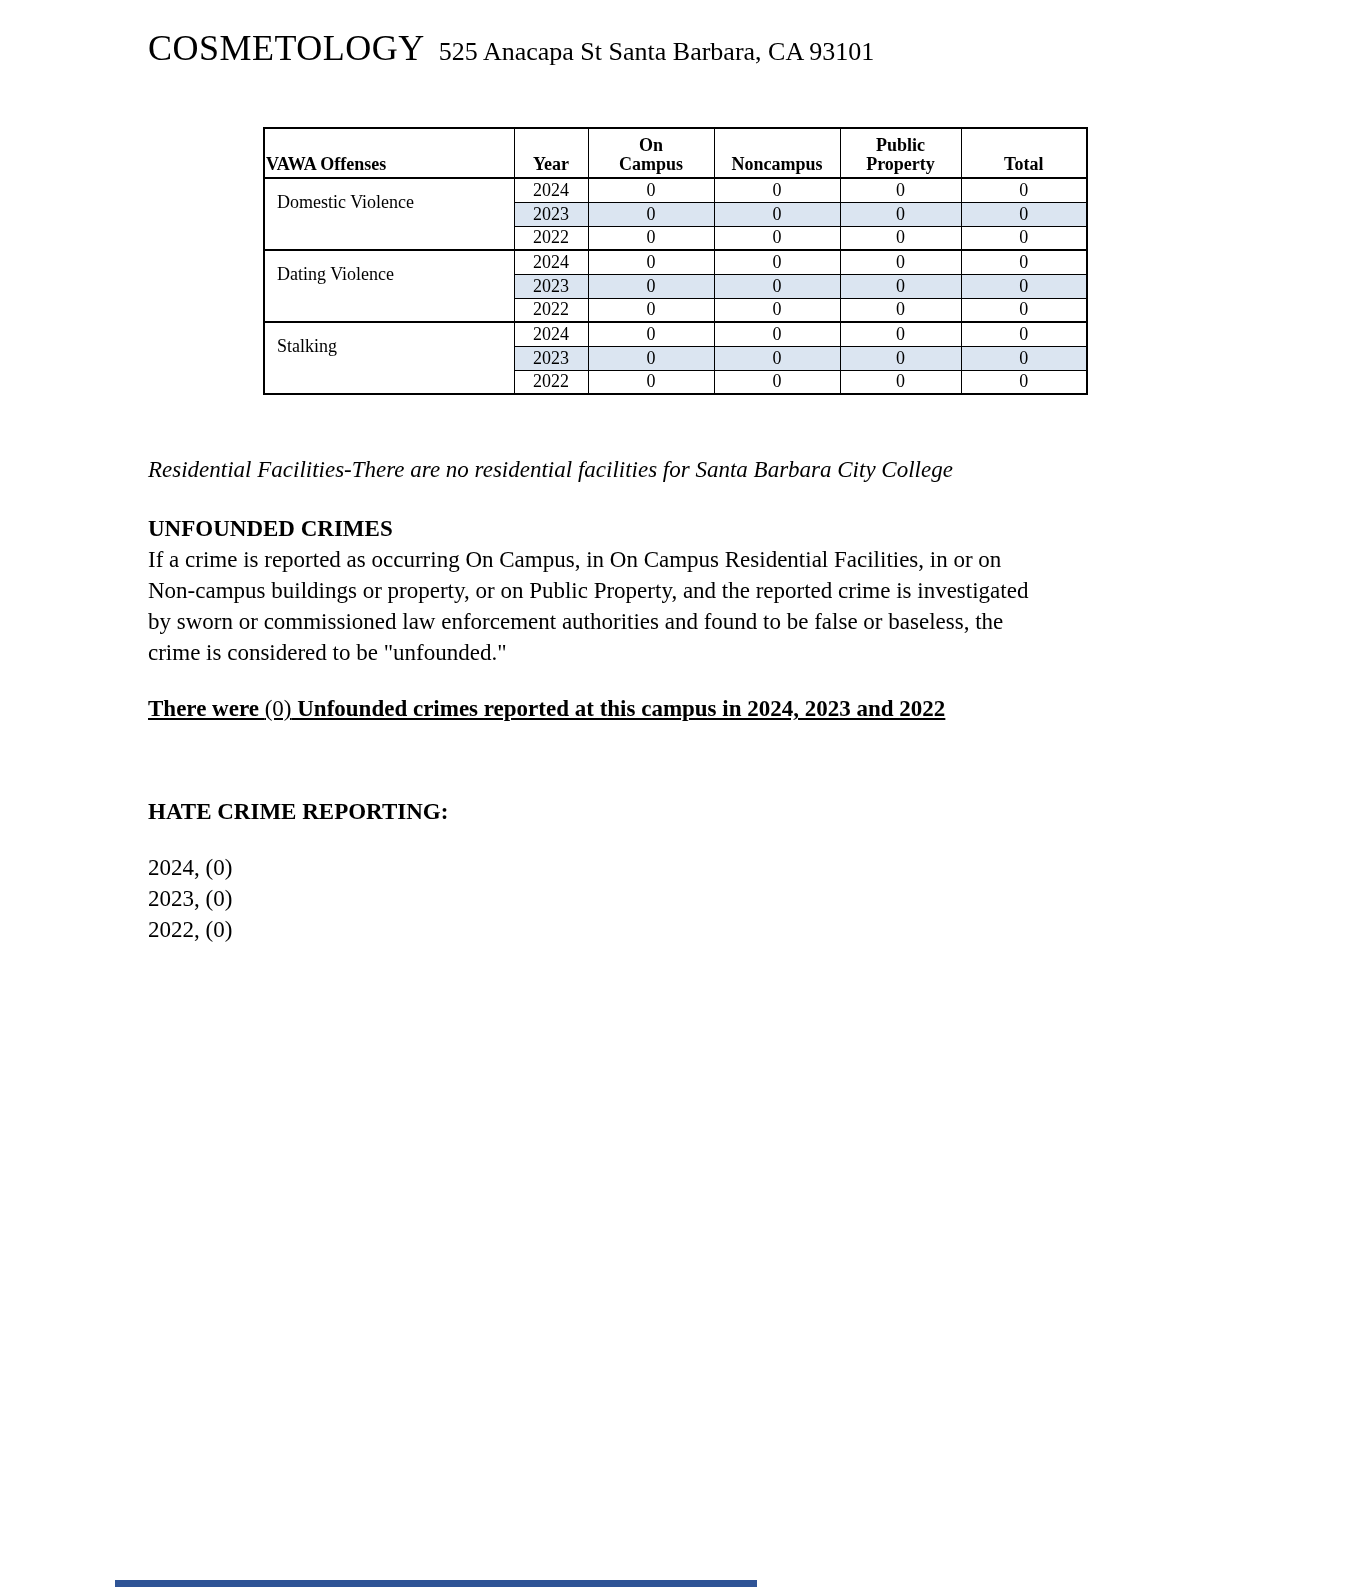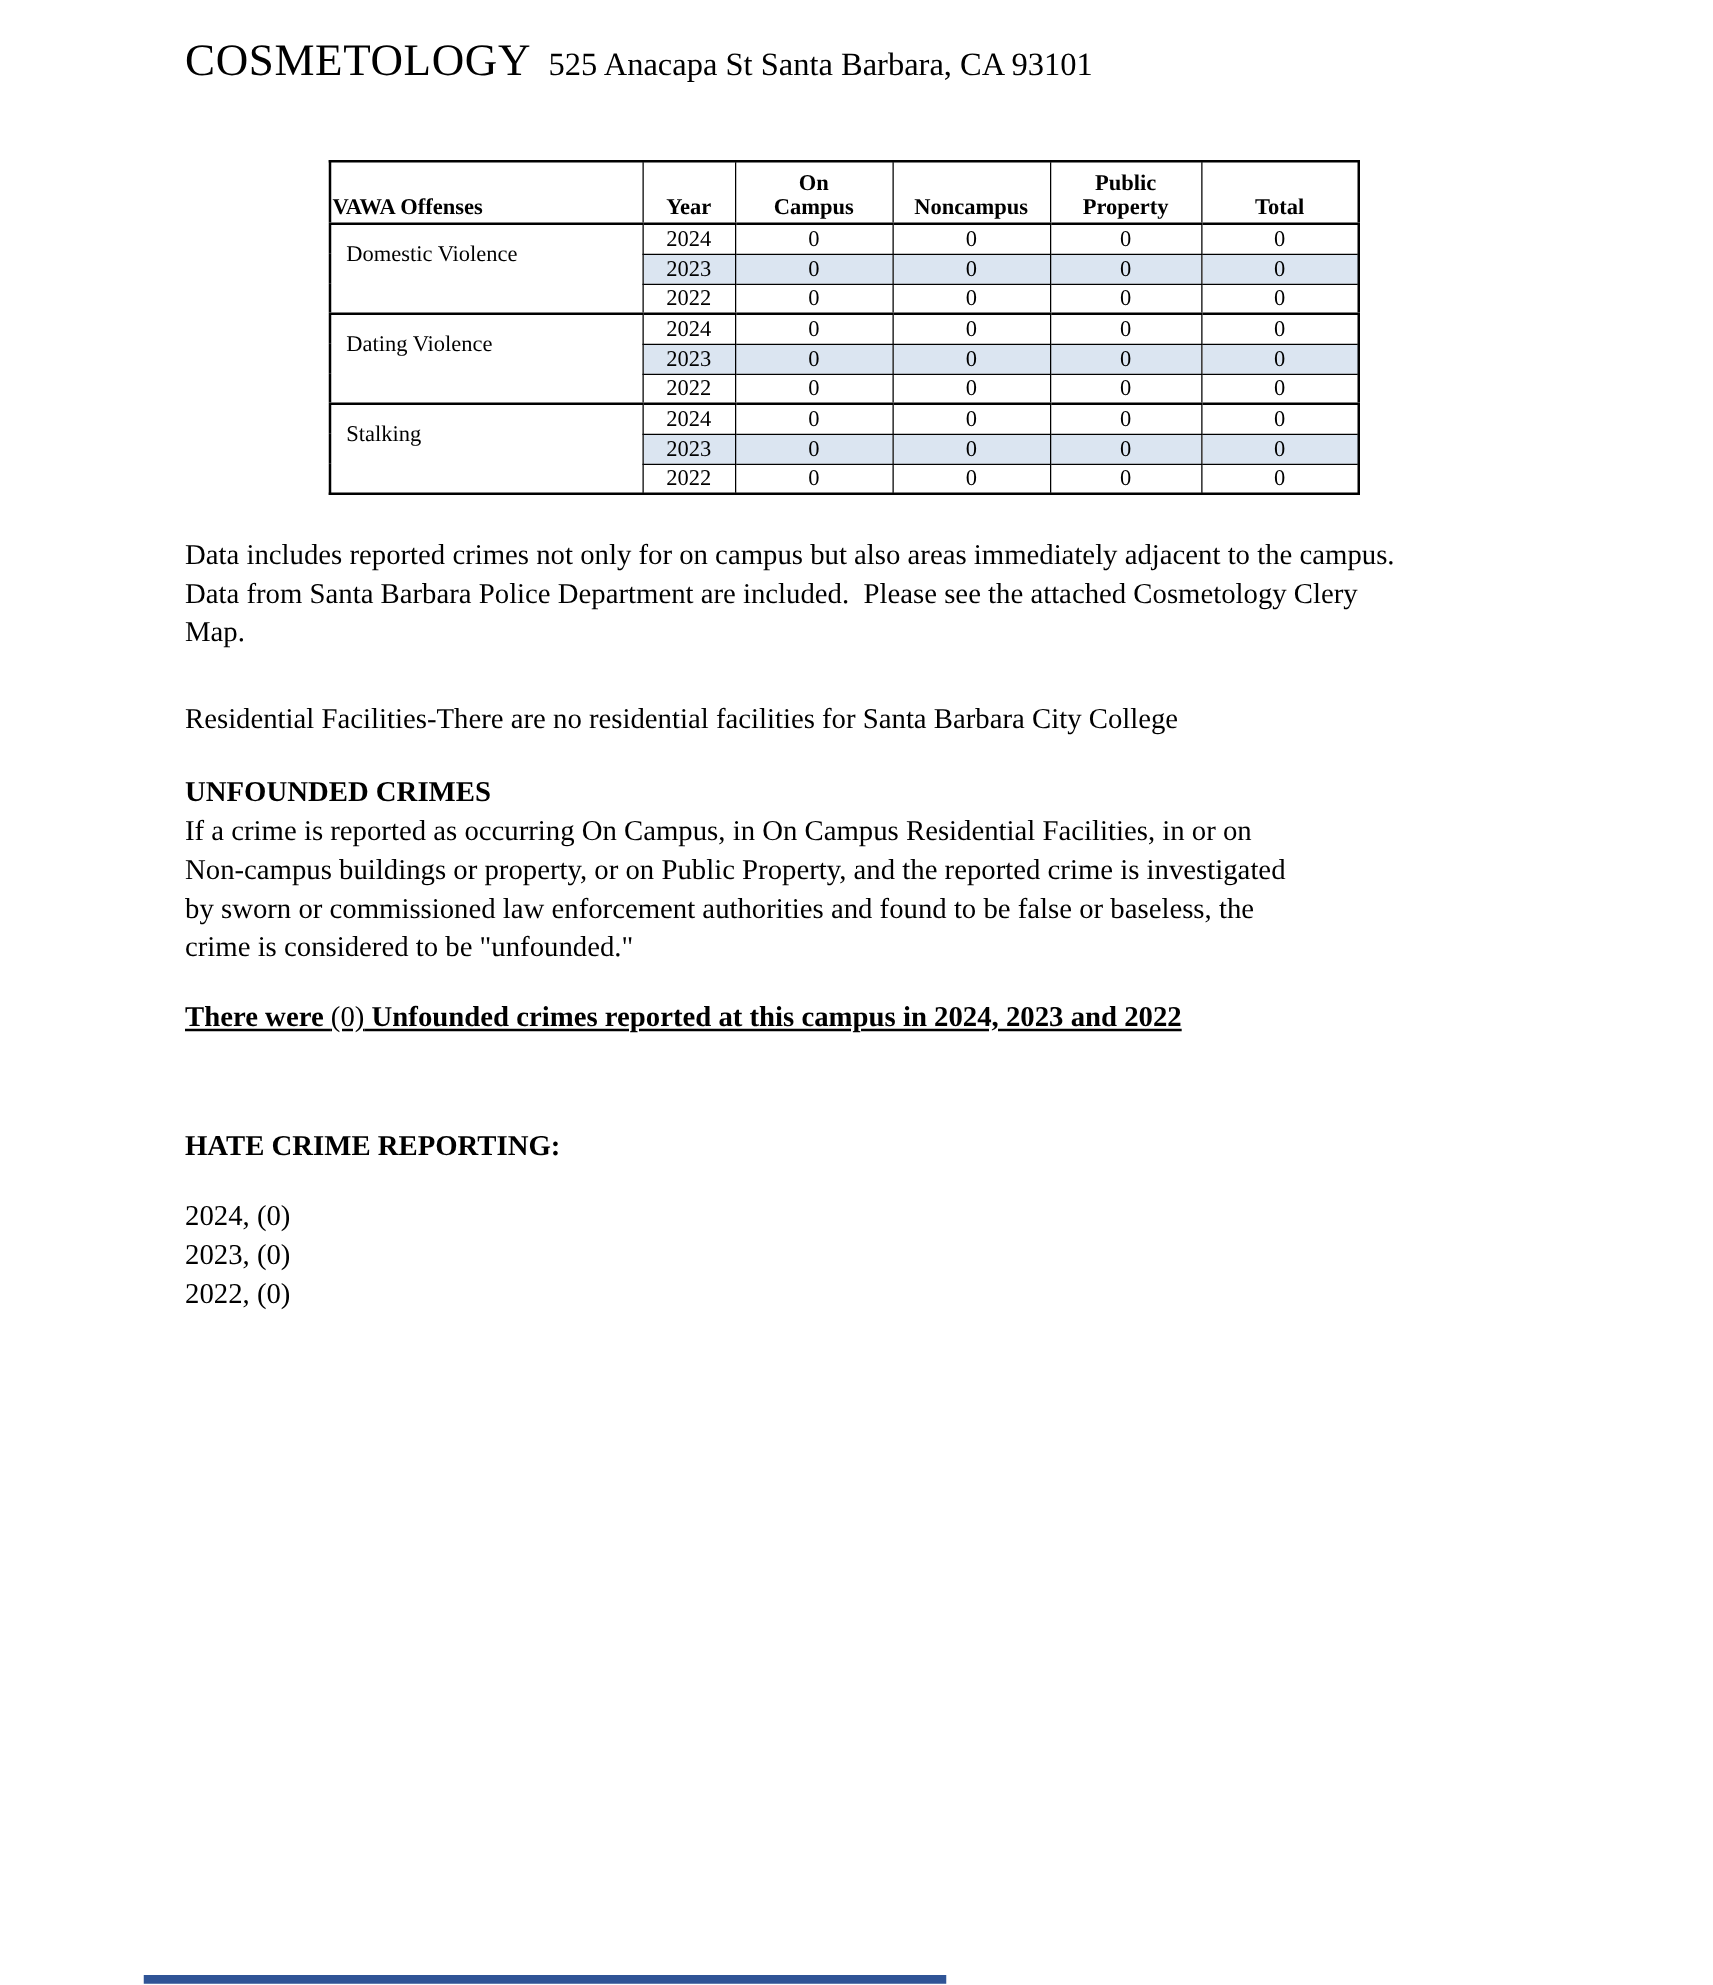--- a/index.html
+++ b/index.html
@@ -56,21 +56,21 @@
   }
   .crime-table tr.group-start td { border-top: 2px solid #000; }
   
 
   .bodytext {
     font-size: 23px;
     line-height: 31px;
     white-space: pre-wrap;
   }
   .para-data-note { margin-top: 32px; }
-  .para-residential { margin-top: 38px; }
+  .para-residential { margin-top: 59px; font-style: italic; }
   .heading-unfounded { margin-top: 28px; font-weight: bold; }
   .para-institutions { margin-top: 31px; }
   .para-statement { margin-top: 25px; text-decoration: underline; }
   .para-statement .bold-seg { font-weight: bold; }
   .heading-hate { margin-top: 72px; font-weight: bold; }
   .para-hate-years { margin-top: 25px; }
 
   .bottom-bar {
     position: absolute;
     left: 115px; top: 1580px;
@@ -173,23 +173,20 @@
       <tr>
         <td>2022</td>
         <td>0</td>
         <td>0</td>
         <td>0</td>
         <td>0</td>
       </tr>
     </tbody>
   </table>
 
-  <p class="bodytext para-data-note">Data includes reported crimes not only for on campus but also areas immediately adjacent to the campus.
-Data from Santa Barbara Police Department are included.  Please see the attached Cosmetology Clery
-Map.</p>
 
   <p class="bodytext para-residential">Residential Facilities-There are no residential facilities for Santa Barbara City College</p>
 
   <p class="bodytext heading-unfounded">UNFOUNDED CRIMES</p>
   <p class="bodytext">If a crime is reported as occurring On Campus, in On Campus Residential Facilities, in or on
 Non-campus buildings or property, or on Public Property, and the reported crime is investigated
 by sworn or commissioned law enforcement authorities and found to be false or baseless, the
 crime is considered to be "unfounded."</p>
 
 

